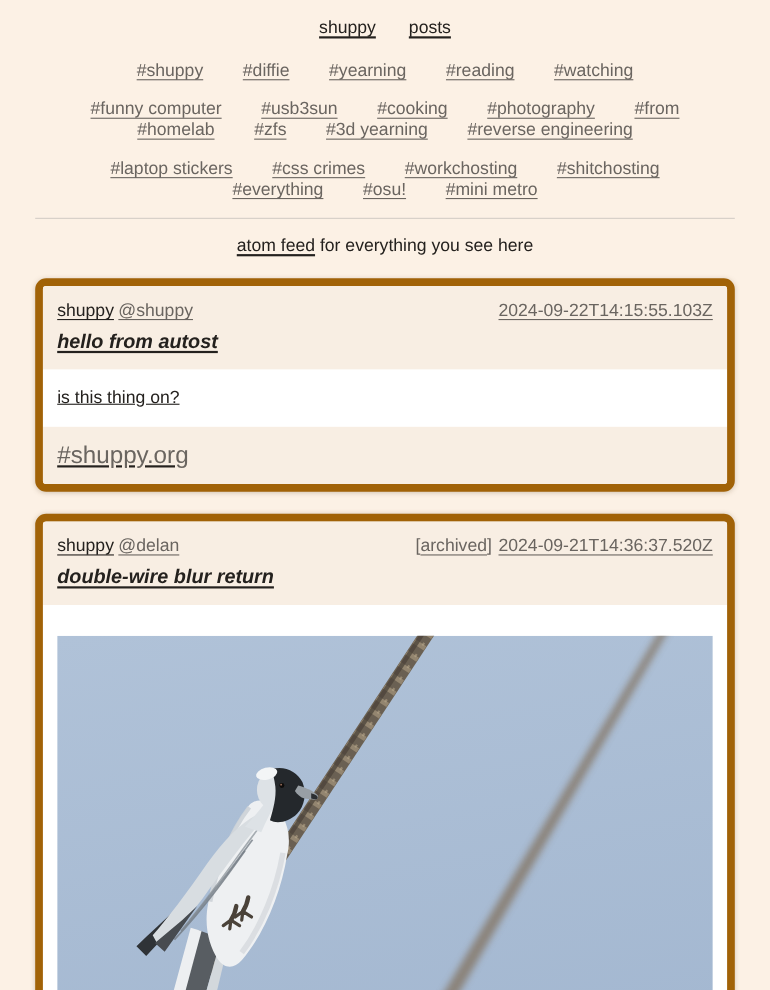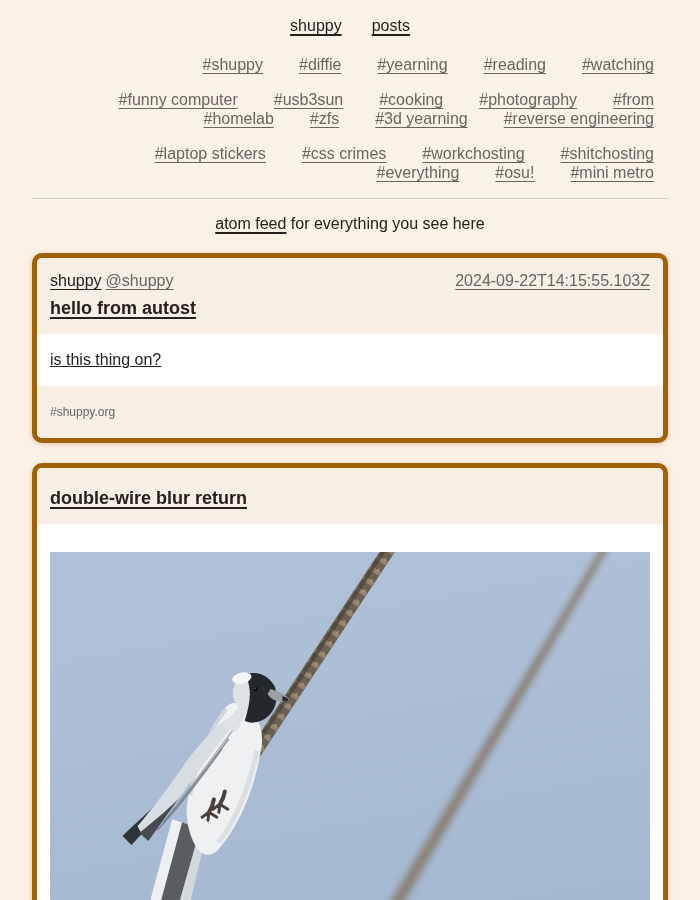--- a/index.html
+++ b/index.html
@@ -18,58 +18,58 @@
     font-family:"Liberation Sans",sans-serif;
     color:var(--text-dark);
     -webkit-font-smoothing:antialiased;
   }
   a{cursor:pointer;}
   .site-header{text-align:center;padding-top:17px;}
   .site-nav a{
     margin:0 15px;font-size:16px;color:var(--text-dark);
     text-decoration:underline;text-decoration-thickness:1.5px;text-underline-offset:3px;
   }
-  .tag-group{margin:15px 28px 16px;line-height:19px;text-align:right;}
+  .tag-group{margin:15px 28px 16px;line-height:19px;}
   .tag-group:first-of-type{margin-top:20px;}
   .tag-line{display:block;padding:0;}
   .tag-link{
     display:inline-block;margin:0 18px;font-size:16px;color:var(--text-muted);
     text-decoration:underline;text-decoration-thickness:1.2px;text-underline-offset:3px;
     white-space:nowrap;
   }
   hr.top-divider{border:none;border-top:1px solid var(--divider);margin:14px 32px 0;}
   .feed-line{font-size:16px;margin:16px 0 0;color:var(--text-dark);}
   .feed-line a{
     color:var(--text-dark);text-decoration:underline;
     text-decoration-thickness:1.5px;text-underline-offset:3px;text-align:center;
   }
   main{padding:0 32px;}
   .post{
     margin-top:20px;background:var(--card-bg);
-    border:5px solid #a16207;border-radius:10px;overflow:hidden;
+    border:7px solid #a16207;border-radius:10px;overflow:hidden;
     box-shadow:0 1px 5px rgba(110,85,55,0.28);
   }
   .post-meta{background:var(--meta-bg);padding:13px 13px 14px;}
   .meta-row{display:flex;justify-content:space-between;align-items:baseline;font-size:16px;line-height:20px;}
   .meta-row a{text-decoration:underline;text-decoration-thickness:1.2px;text-underline-offset:3px;}
   .author-name{color:var(--text-dark);margin-right:4px;}
   .author-handle{color:var(--text-muted);}
   .meta-right{color:var(--text-muted);white-space:nowrap;}
   .archived-wrap{margin-right:6px;}
   .archived-wrap a{color:var(--text-muted);}
   .timestamp{color:var(--text-muted);}
-  .post-title{margin:5px 0 0;font-size:18px;line-height:24px;font-weight:bold;}
+  .post-title{margin:5px 0 0;font-size:18px;line-height:24px;font-weight:bold;font-style:italic;}
   .post-title a{
     color:var(--text-dark);text-decoration:underline;
     text-decoration-thickness:1.6px;text-underline-offset:3px;
   }
   .post-body{background:var(--card-bg);padding:16px 13px;font-size:16px;line-height:20px;}
   .body-text{margin:0;text-decoration:underline;}
   .post-photo{display:block;width:100%;height:auto;margin-top:12px;}
-  .post-footer{background:var(--meta-bg);padding:16px 13px;font-size:12px;line-height:20px;}
+  .post-footer{background:var(--meta-bg);padding:16px 13px;font-size:22px;line-height:20px;text-decoration:underline;}
   .footer-tag{color:var(--text-muted);text-decoration:none;margin-right:14px;}
 </style>
 </head>
 <body>
 
 <div class="page">
 
   <header class="site-header">
     <nav class="site-nav"><a href="#">shuppy</a><a href="#">posts</a></nav>
     <div class="tag-groups">
@@ -100,20 +100,24 @@
     </header>
     <div class="post-body">
       <p class="body-text">is this thing on?</p>
 
     </div>
     <footer class="post-footer"><a class="footer-tag" href="#">#shuppy.org</a></footer>
   </article>
 
   <article class="post">
     <header class="post-meta">
+      <div class="meta-row">
+        <span class="byline"><a class="author-name">shuppy</a><a class="author-handle">@delan</a></span>
+        <span class="meta-right"><span class="archived-wrap"><span>[</span><a>archived</a><span>]</span></span><a class="timestamp">2024-09-21T14:36:37.520Z</a></span>
+      </div>
       <h1 class="post-title"><a>double-wire blur return</a></h1>
     </header>
     <div class="post-body">
 
       <svg class="post-photo" viewBox="0 0 604 420" xmlns="http://www.w3.org/2000/svg" role="img">
         <defs>
           <linearGradient id="skyg" x1="0" y1="0" x2="0.25" y2="1">
             <stop offset="0" stop-color="#b0c2d8"></stop>
             <stop offset="1" stop-color="#a4b8d1"></stop>
           </linearGradient>

